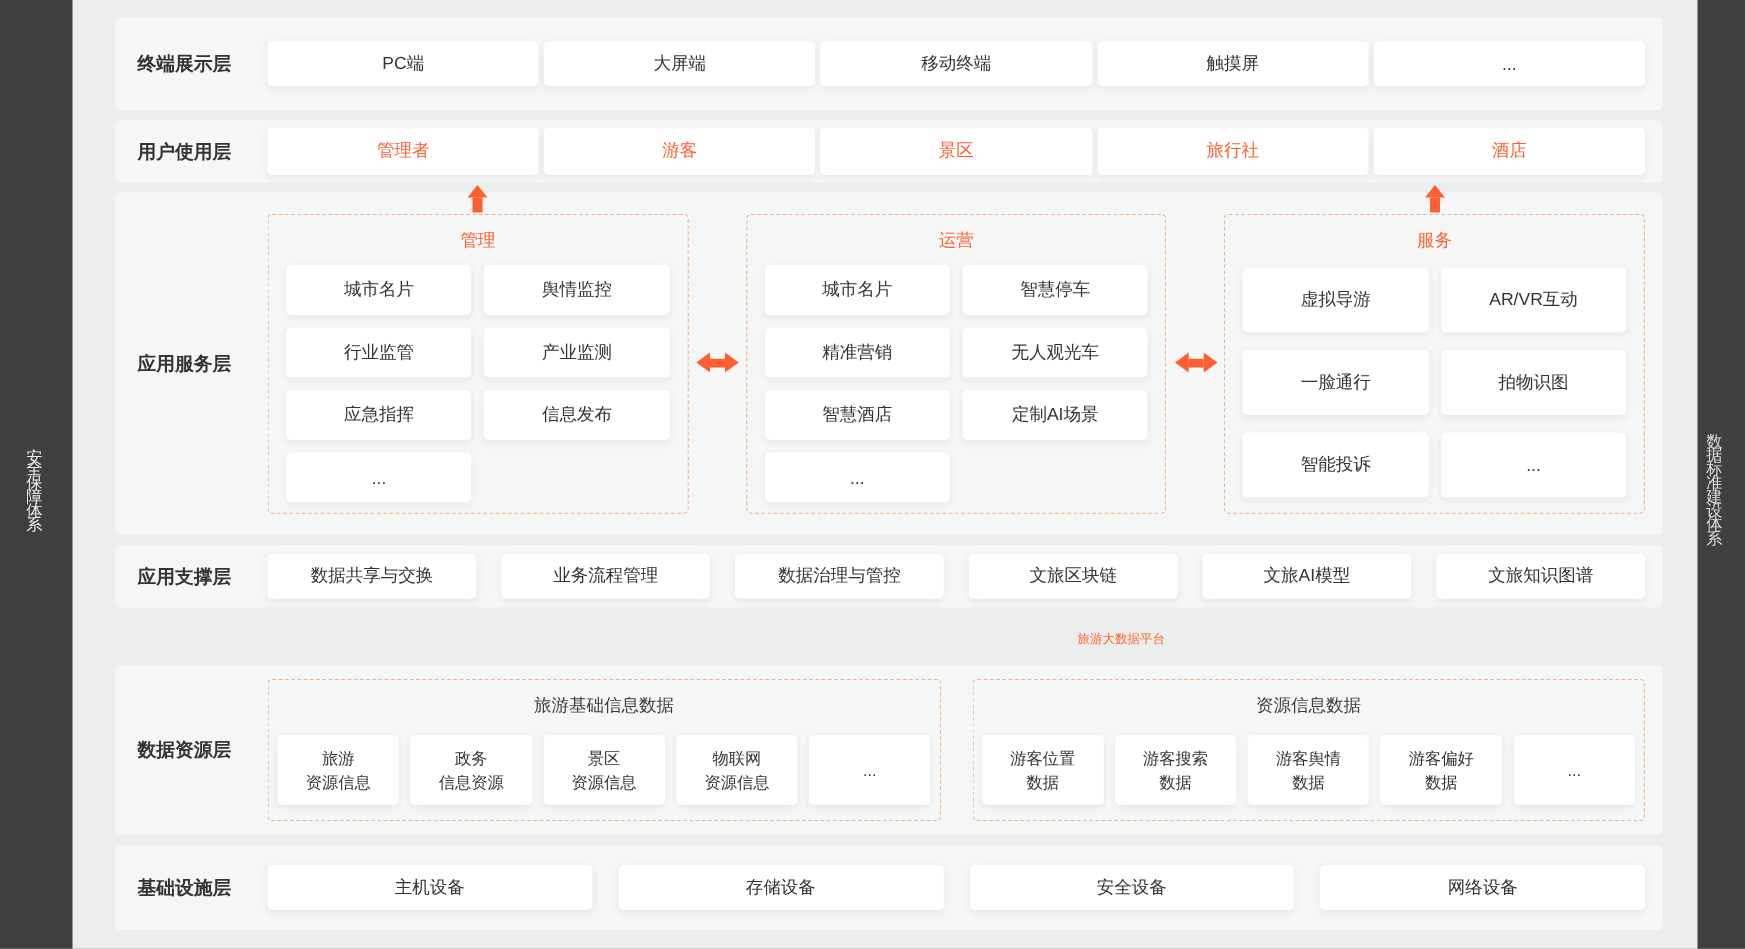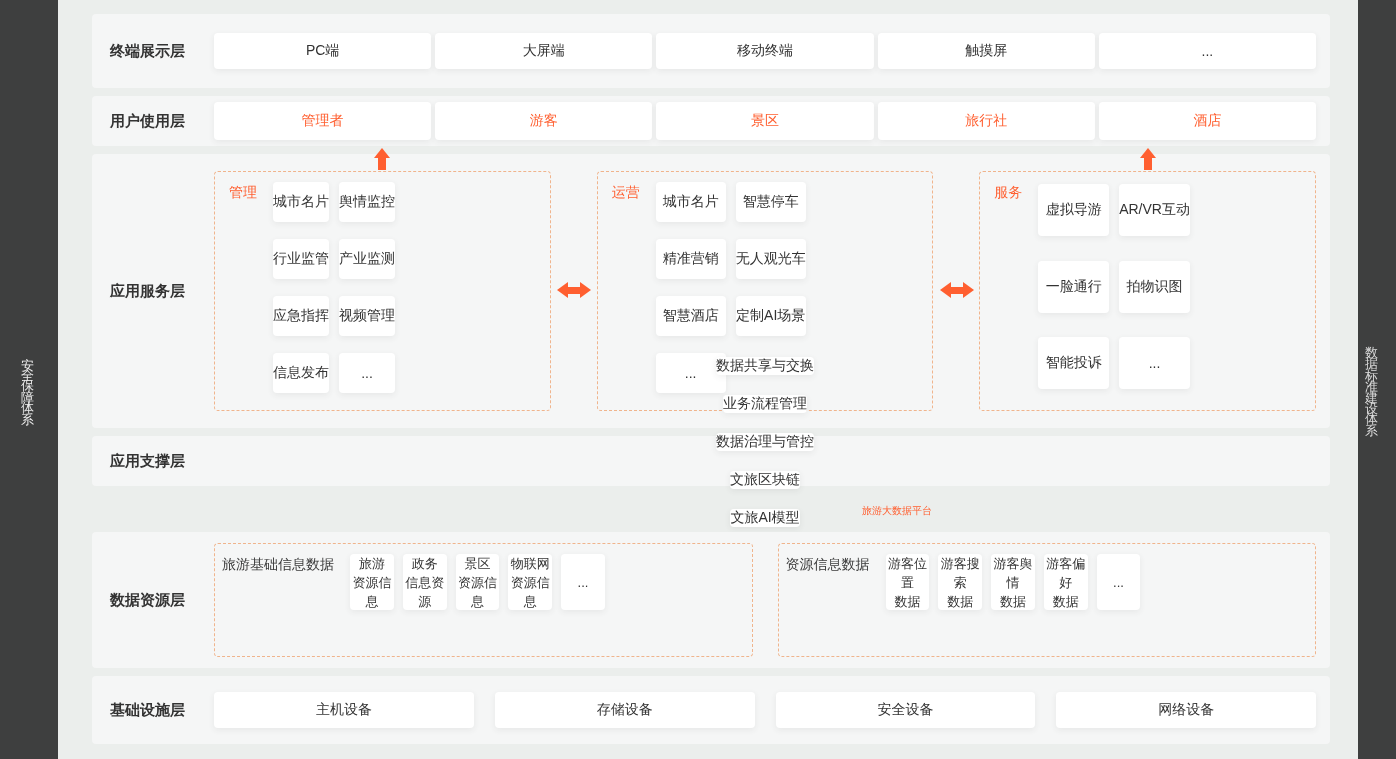--- a/index.html
+++ b/index.html
@@ -34,40 +34,40 @@
     position: absolute; left: 34px; width: 1238px;
     background: #f5f6f6; border-radius: 4px;
     display: flex; align-items: center;
     padding: 0 14px 0 18px;
   }
   .layer-label {
     flex: 0 0 104px; width: 104px;
     font-size: 15px; font-weight: bold; color: #333; margin: 0;
   }
   .row { flex: 1; display: flex; align-items: center; }
-  .gap18 { gap: 4px; } .gap20 { gap: 20px; flex-direction: column; } .gap21 { gap: 21px; }
+  .gap18 { gap: 4px; } .gap20 { gap: 20px; } .gap21 { gap: 21px; }
   .row .box { flex: 1; }
 
   .box {
     background: #fff; border-radius: 4px; height: 36px;
     display: flex; align-items: center; justify-content: center;
     font-size: 14px; color: #333;
     box-shadow: 0 2px 6px rgba(60,64,67,0.08);
     text-align: center;
   }
   .box.h38 { height: 38px; }
   .box.orange { color: var(--accent); }
   .box.two-line { white-space: pre-line; font-size: 13px; line-height: 19px; height: 56px; }
 
   
   .groups3 { flex: 1; display: flex; gap: 46px; height: 240px; }
   .dashed-group {
     flex: 1; border: 1px dashed #f0b48c; border-radius: 4px;
     padding: 10px 14px 10px 14px;
-    display: flex; flex-direction: row; gap: 16px;
+    display: flex; flex-direction: column;
   }
   .group-title {
     text-align: center; color: var(--accent);
     font-size: 14px; line-height: 20px; margin: 0 0 10px 0; font-weight: normal;
   }
   .group-title.dark { color: #3a3a3a; margin-bottom: 14px; }
   .grid2 {
     display: grid; grid-template-columns: 1fr 1fr; gap: 10px;
   }
   .grid2 .box { height: 40px; }
@@ -144,21 +144,20 @@
       <div class="groups3">
 
         <div class="dashed-group">
           <h3 class="group-title">管理</h3>
           <div class="grid2">
             <div class="box">城市名片</div>
             <div class="box">舆情监控</div>
             <div class="box">行业监管</div>
             <div class="box">产业监测</div>
             <div class="box">应急指挥</div>
-            <div class="box">视频管理</div>
             <div class="box">信息发布</div>
             <div class="box">...</div>
           </div>
         </div>
 
         <div class="dashed-group">
           <h3 class="group-title">运营</h3>
           <div class="grid2">
             <div class="box">城市名片</div>
             <div class="box">智慧停车</div>

